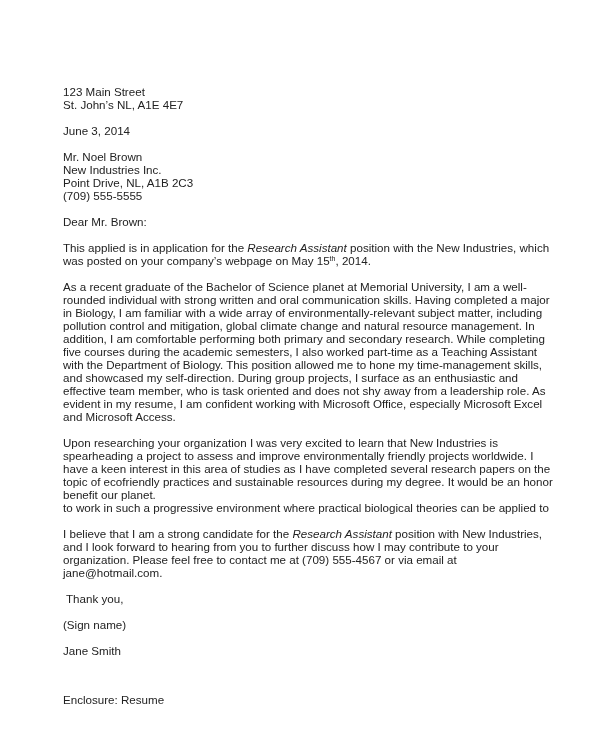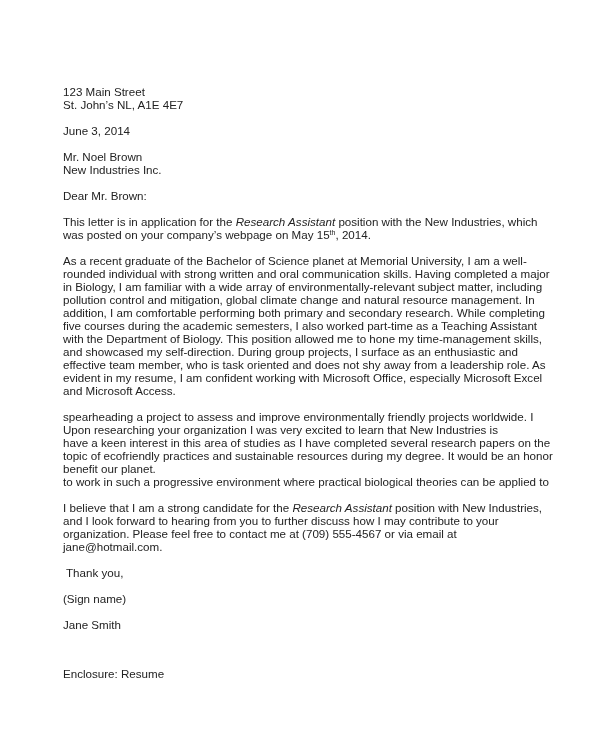--- a/index.html
+++ b/index.html
@@ -47,32 +47,34 @@
 
   <div class="block">
     <span class="line">June 3, 2014</span>
   </div>
 
   <div class="gap13"></div>
 
   <div class="block">
     <span class="line">Mr. Noel Brown</span>
     <span class="line">New Industries Inc.</span>
+    <span class="line">Point Drive, NL, A1B 2C3</span>
+    <span class="line">(709) 555-5555</span>
   </div>
 
   <div class="gap13"></div>
 
   <div class="block">
     <span class="line">Dear Mr. Brown:</span>
   </div>
 
   <div class="gap13"></div>
 
   <div class="para">
-    <span class="line"><span>This letter is in application for the </span><i>Research Assistant</i><span> position with the New Industries, which</span></span>
+    <span class="line"><span>This applied is in application for the </span><i>Research Assistant</i><span> position with the New Industries, which</span></span>
     <span class="line"><span>was posted on your company’s webpage on May 15</span><sup>th</sup><span>, 2014.</span></span>
   </div>
 
   <div class="gap13"></div>
 
   <div class="para">
     <span class="line">As a recent graduate of the Bachelor of Science planet at Memorial University, I am a well-</span>
     <span class="line">rounded individual with strong written and oral communication skills. Having completed a major</span>
     <span class="line">in Biology, I am familiar with a wide array of environmentally-relevant subject matter, including</span>
     <span class="line">pollution control and mitigation, global climate change and natural resource management. In</span>
@@ -81,22 +83,22 @@
     <span class="line">with the Department of Biology.  This position allowed me to hone my time-management skills,</span>
     <span class="line">and showcased my self-direction. During group projects, I surface as an enthusiastic and</span>
     <span class="line">effective team member, who is task oriented and does not shy away from a leadership role. As</span>
     <span class="line">evident in my resume, I am confident working with Microsoft Office, especially Microsoft Excel</span>
     <span class="line">and Microsoft Access.</span>
   </div>
 
   <div class="gap13"></div>
 
   <div class="para">
+    <span class="line">Upon researching your organization I was very excited to learn that New Industries is</span>
     <span class="line">spearheading a project to assess and improve environmentally friendly projects worldwide.  I</span>
-    <span class="line">Upon researching your organization I was very excited to learn that New Industries is</span>
     <span class="line">have a keen interest in this area of studies as I have completed several research papers on the</span>
     <span class="line">topic of ecofriendly practices and sustainable resources during my degree.  It would be an honor</span>
     <span class="line">benefit our planet.</span>
     <span class="line">to work in such a progressive environment where practical biological theories can be applied to</span>
   </div>
 
   <div class="gap13"></div>
 
   <div class="para">
     <span class="line"><span>I believe that I am a strong candidate for the </span><i>Research Assistant</i><span> position with New Industries,</span></span>

